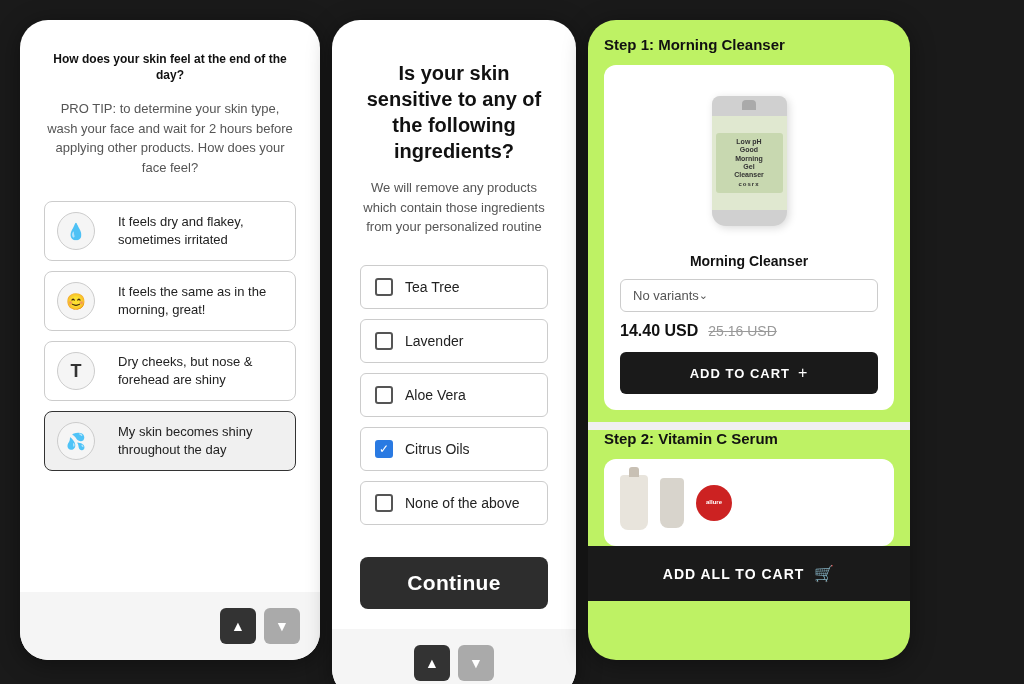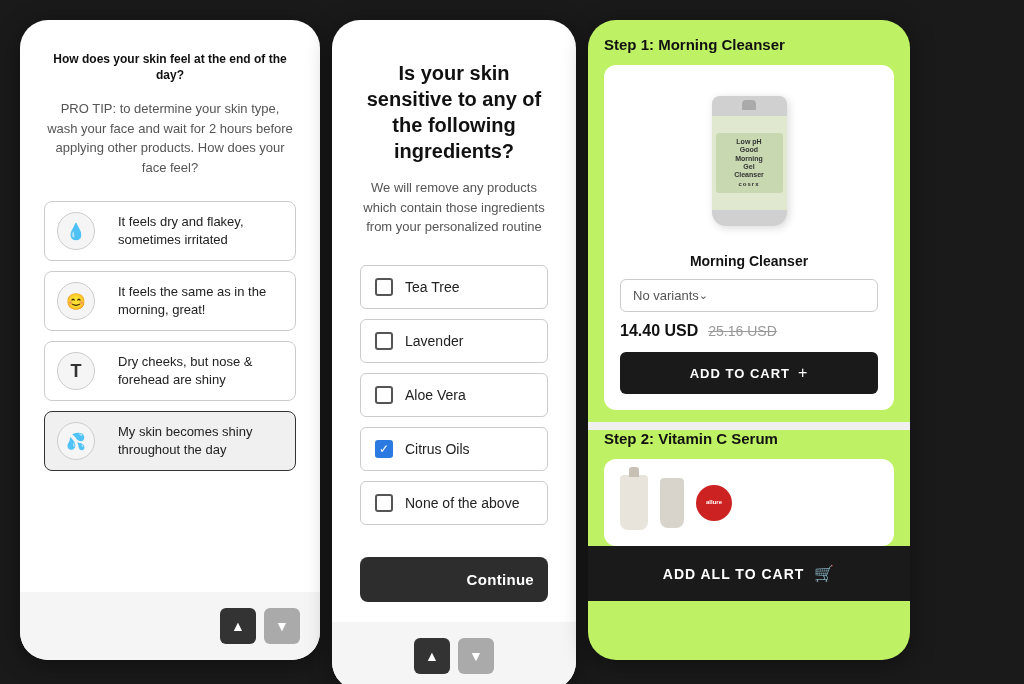--- a/index.html
+++ b/index.html
@@ -187,24 +187,24 @@
       color: #222;
     }
     .continue-btn {
       display: block;
       width: 100%;
       padding: 14px;
       background: #2d2d2d;
       color: #fff;
       border: none;
       border-radius: 8px;
-      font-size: 15px;
+      font-size: 21px;
       font-weight: 600;
       cursor: pointer;
-      text-align: right;
+      text-align: center;
       letter-spacing: 0.3px;
     }
     .middle-nav {
       display: flex;
       justify-content: center;
       gap: 8px;
       padding: 16px;
       background: #f5f5f5;
     }
     .step-section {

